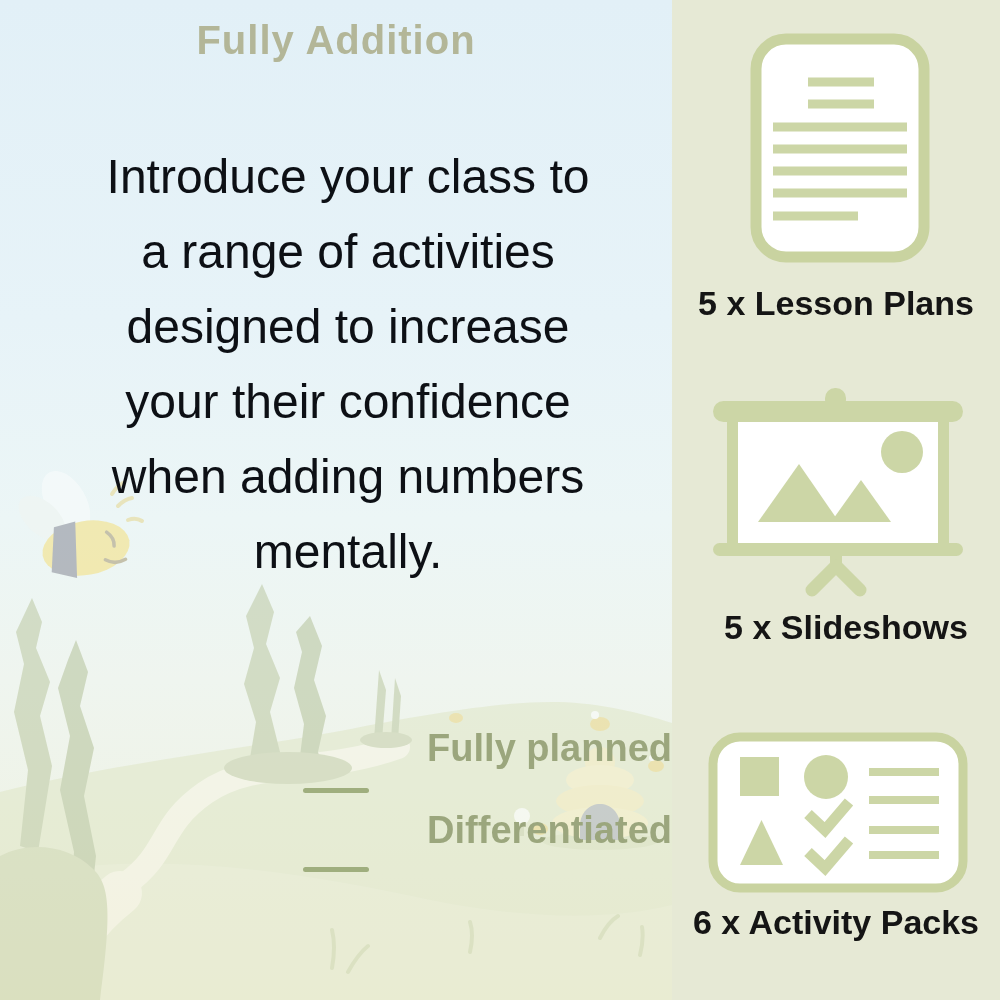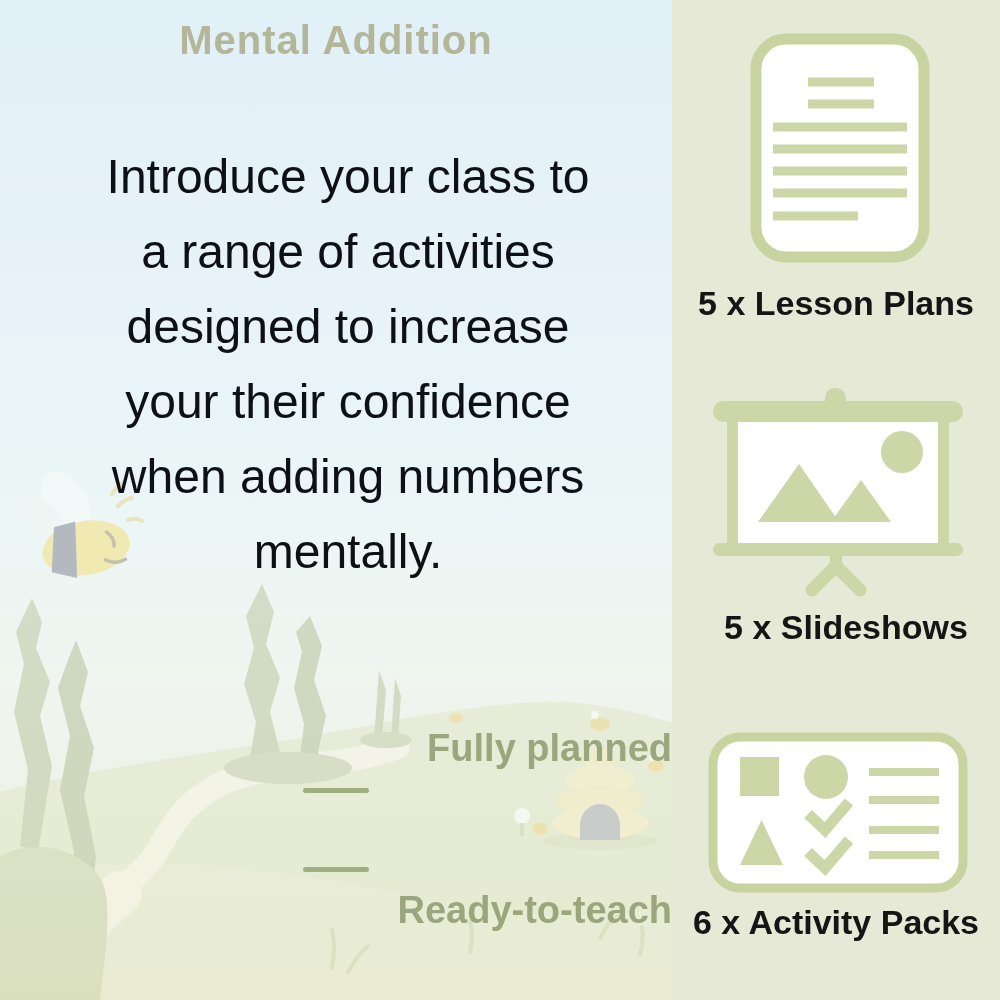--- a/index.html
+++ b/index.html
@@ -98,33 +98,33 @@
             <ellipse cx="86" cy="548" rx="44" ry="27" fill="#f8d74f"></ellipse>
             <path d="M58,522 L80,520 L72,576 L48,566 Z" fill="#606070"></path>
             <path d="M103,563 q9,7 20,3" stroke="#8a7440" stroke-width="3.5" fill="none" stroke-linecap="round"></path>
             <path d="M109,536 q7,7 5,15" stroke="#8a7440" stroke-width="3.5" fill="none" stroke-linecap="round"></path>
           </g>
           <path d="M118,506 q7,-7 14,-8 M128,520 q8,-3 14,1 M112,494 q5,-8 11,-11" stroke="#e3cb66" stroke-width="4" fill="none" stroke-linecap="round"></path>
         </g>
       </g>
     </svg>
 
-    <h1 class="title">Mental Addition</h1>
+    <h1 class="title">Fully Addition</h1>
 
     <p class="para">Introduce your class to
 a range of activities
 designed to increase
 your their confidence
 when adding numbers
 mentally.</p>
 
     <p class="feat f1">Fully planned</p>
     <div class="divider d1"></div>
+    <p class="feat f2">Differentiated</p>
     <div class="divider d2"></div>
-    <p class="feat f3">Ready-to-teach</p>
   </section>
 
   <aside class="right">
 
     <svg class="icon i1" width="180" height="230" viewBox="0 0 180 230">
       <rect x="6" y="6" width="168" height="218" rx="30" fill="#ffffff" stroke="#c9d3a0" stroke-width="11"></rect>
       <g stroke="#ccd6a6" stroke-width="9">
         <line x1="58" y1="49" x2="124" y2="49"></line>
         <line x1="58" y1="71" x2="124" y2="71"></line>
         <line x1="23" y1="94" x2="157" y2="94"></line>

